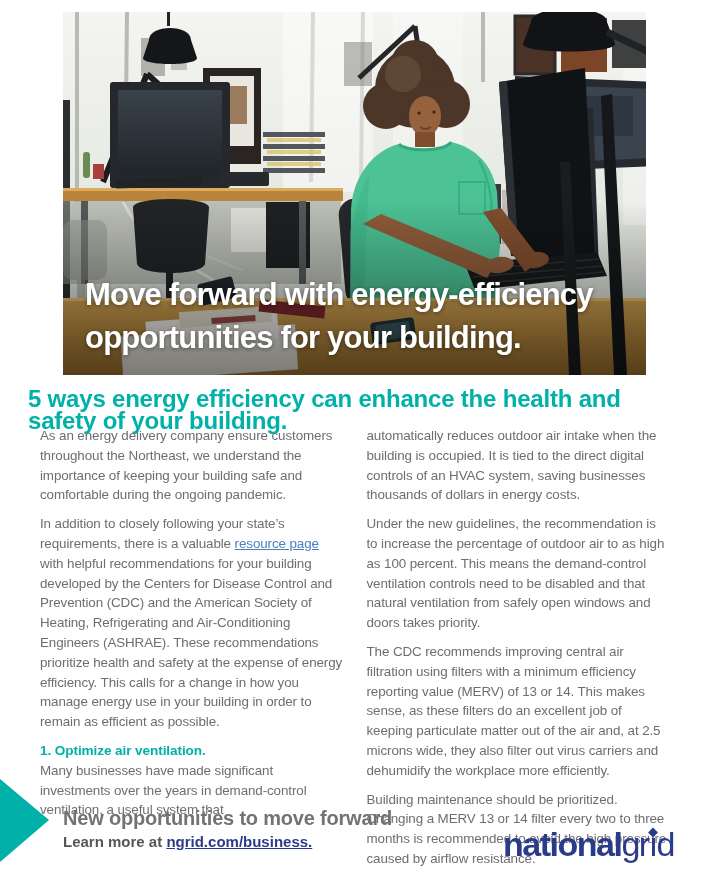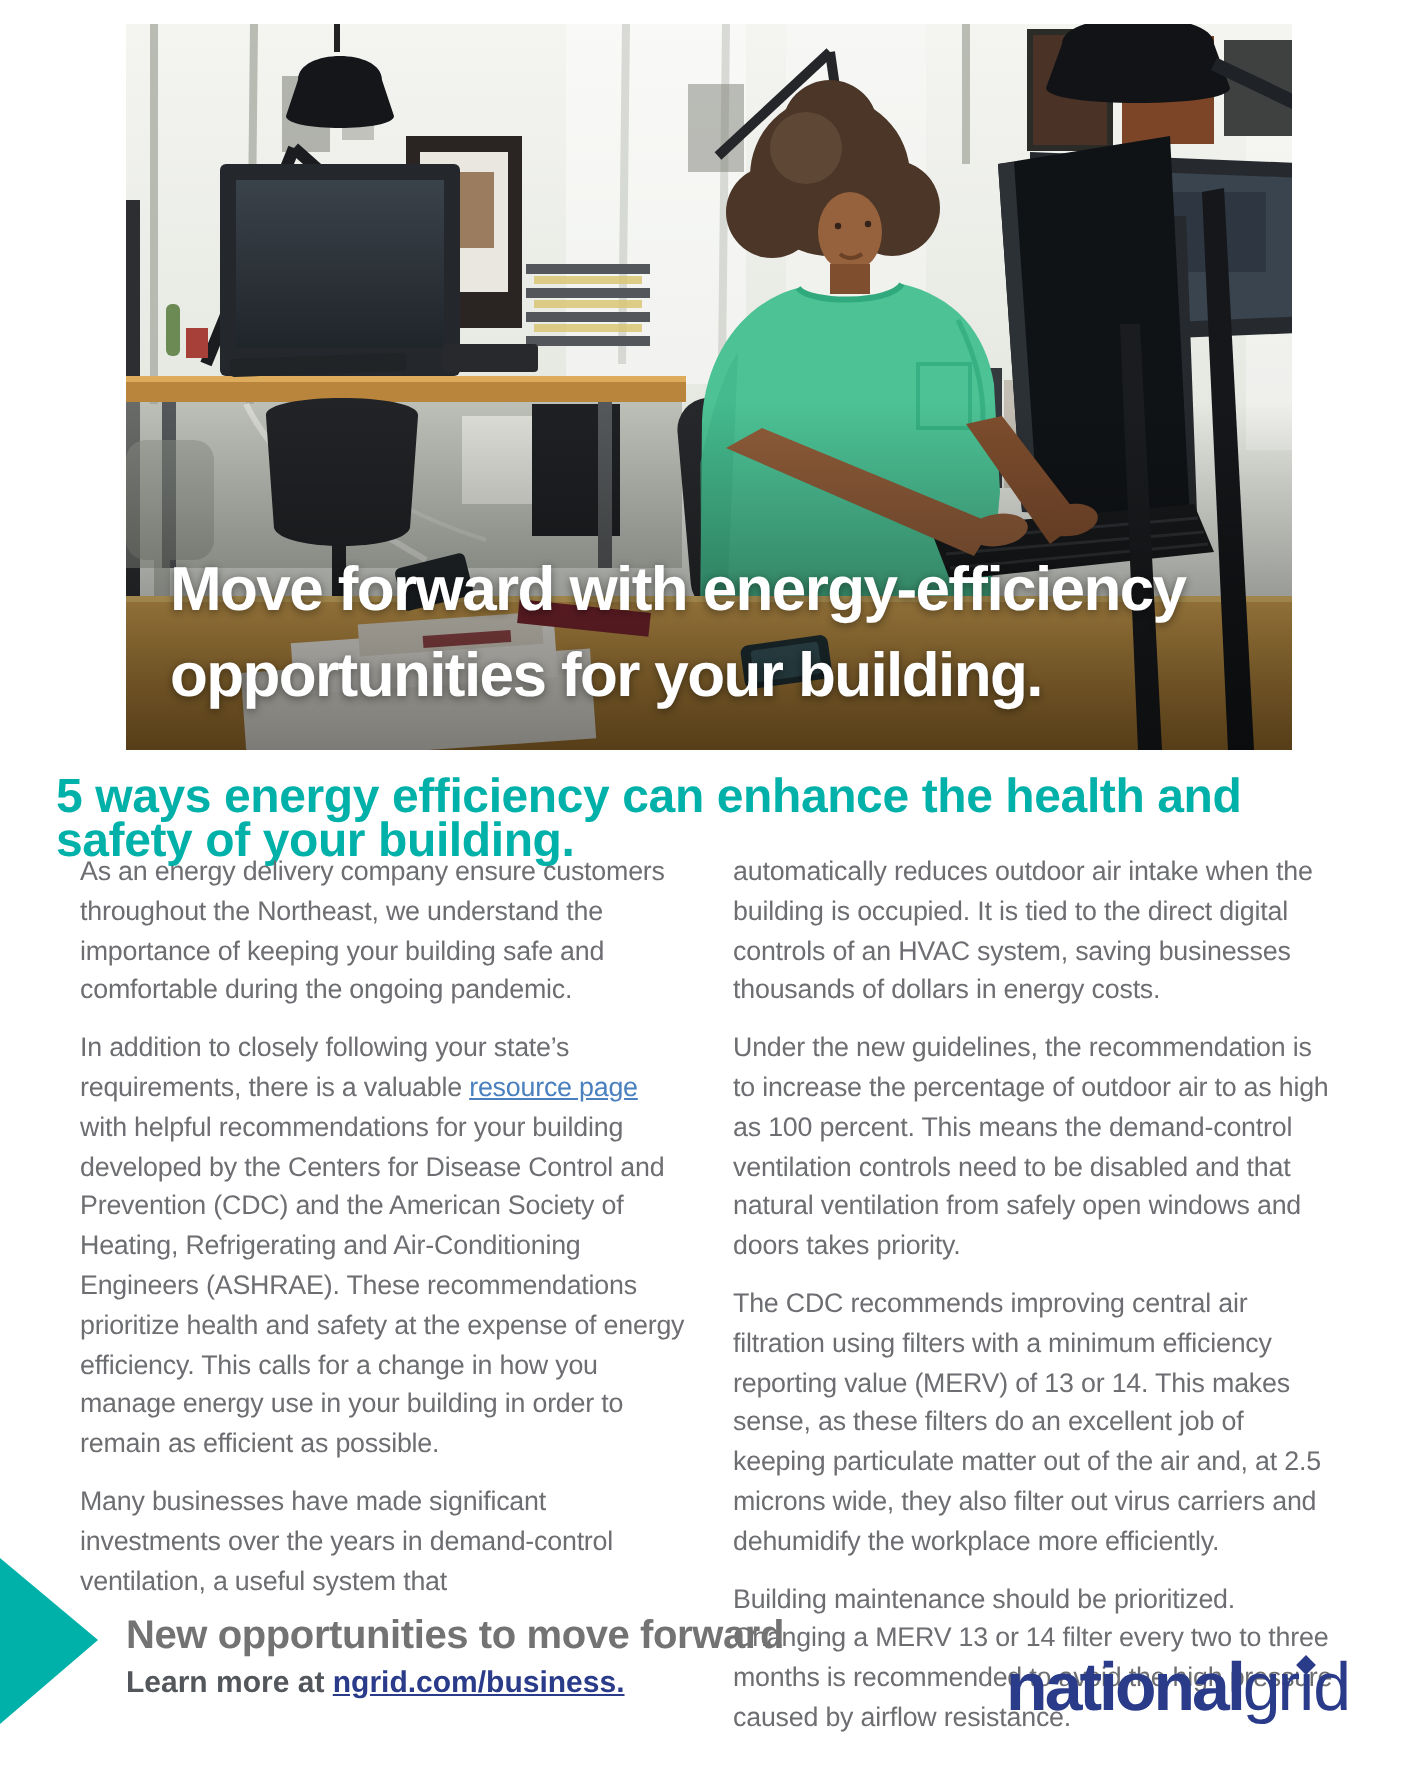--- a/index.html
+++ b/index.html
@@ -236,20 +236,21 @@
       <div>opportunities for your building.</div>
     </div>
   </div>
 
   <h1 class="section-heading">5 ways energy efficiency can enhance the health and safety of your building.</h1>
 
   <div class="columns">
     <div class="col">
       <p>As an energy delivery company ensure customers throughout the Northeast, we understand the importance of keeping your building safe and comfortable during the ongoing pandemic.</p>
       <p><span>In addition to closely following your state’s requirements, there is a valuable </span><a class="textlink" href="#">resource page</a><span> with helpful recommendations for your building developed by the Centers for Disease Control and Prevention (CDC) and the American Society of Heating, Refrigerating and Air-Conditioning Engineers (ASHRAE). These recommendations prioritize health and safety at the expense of energy efficiency. This calls for a change in how you manage energy use in your building in order to remain as efficient as possible.</span></p>
+      <h3 class="sub-heading">1. Optimize air ventilation.</h3>
       <p>Many businesses have made significant investments over the years in demand-control ventilation, a useful system that</p>
     </div>
     <div class="col">
       <p>automatically reduces outdoor air intake when the building is occupied. It is tied to the direct digital controls of an HVAC system, saving businesses thousands of dollars in energy costs.</p>
       <p>Under the new guidelines, the recommendation is to increase the percentage of outdoor air to as high as 100 percent. This means the demand-control ventilation controls need to be disabled and that natural ventilation from safely open windows and doors takes priority.</p>
       <p>The CDC recommends improving central air filtration using filters with a minimum efficiency reporting value (MERV) of 13 or 14. This makes sense, as these filters do an excellent job of keeping particulate matter out of the air and, at 2.5 microns wide, they also filter out virus carriers and dehumidify the workplace more efficiently.</p>
       <p>Building maintenance should be prioritized. Changing a MERV 13 or 14 filter every two to three months is recommended to avoid the high pressure caused by airflow resistance.</p>
     </div>
   </div>
 

